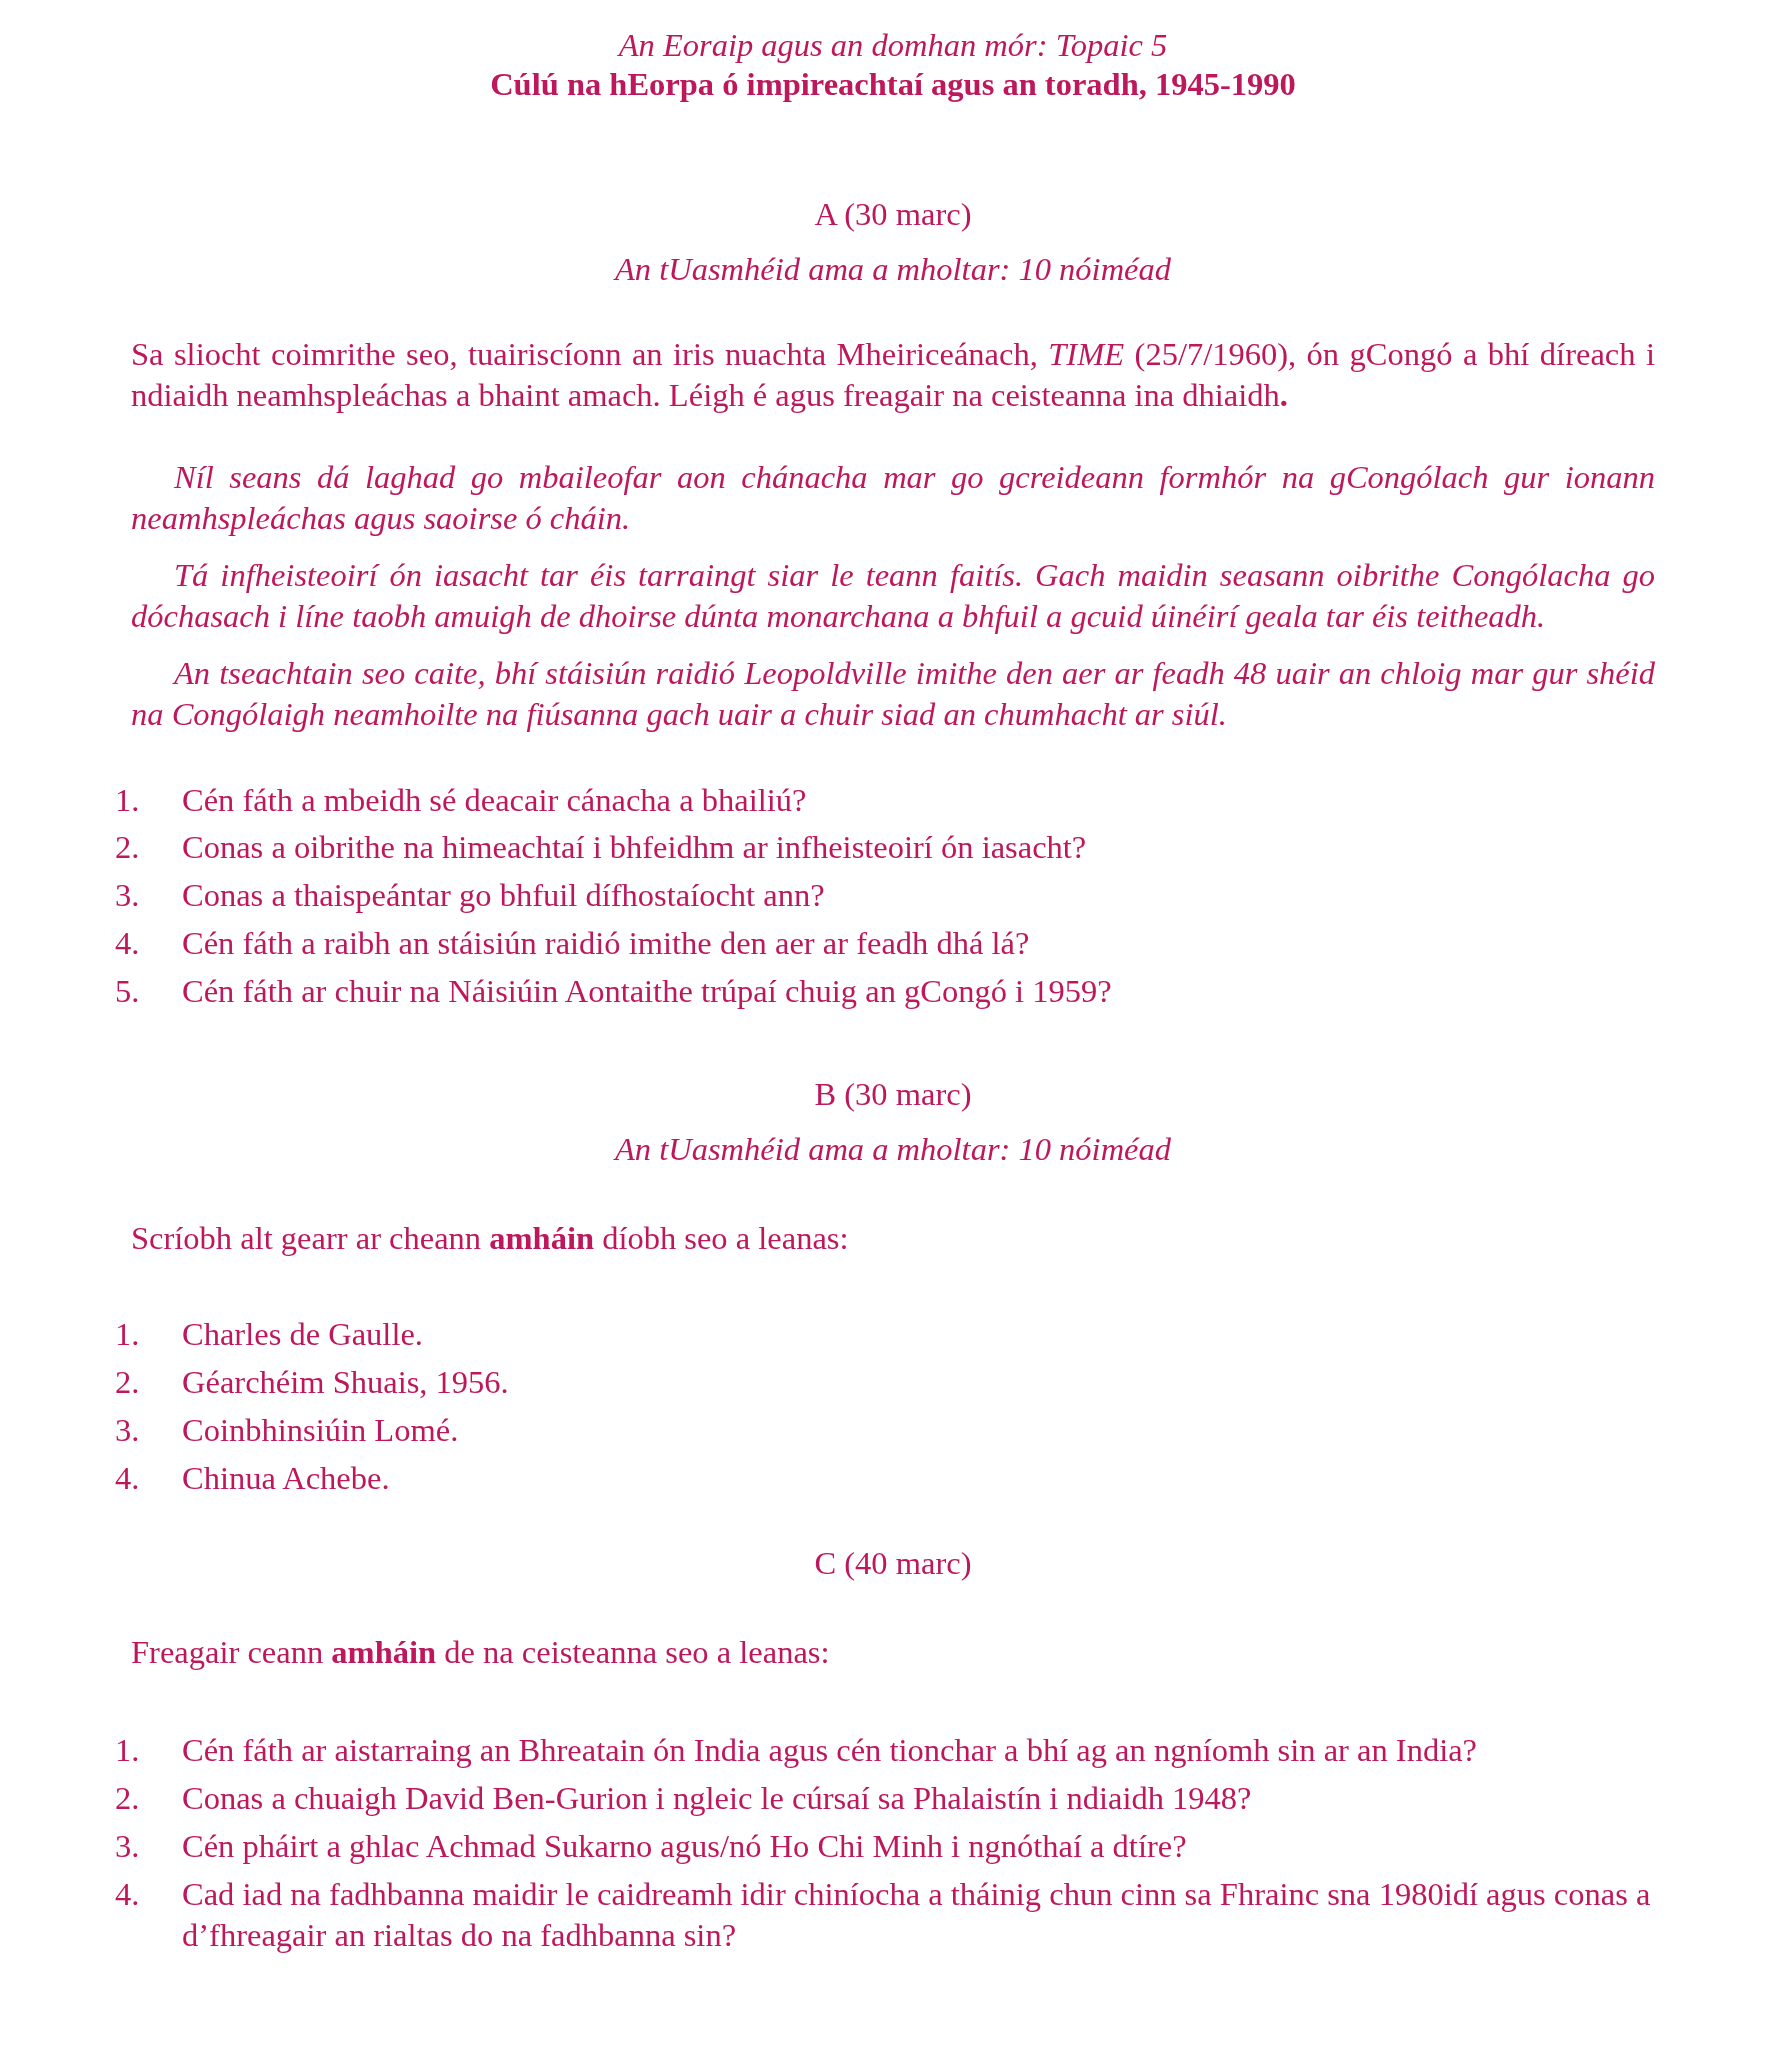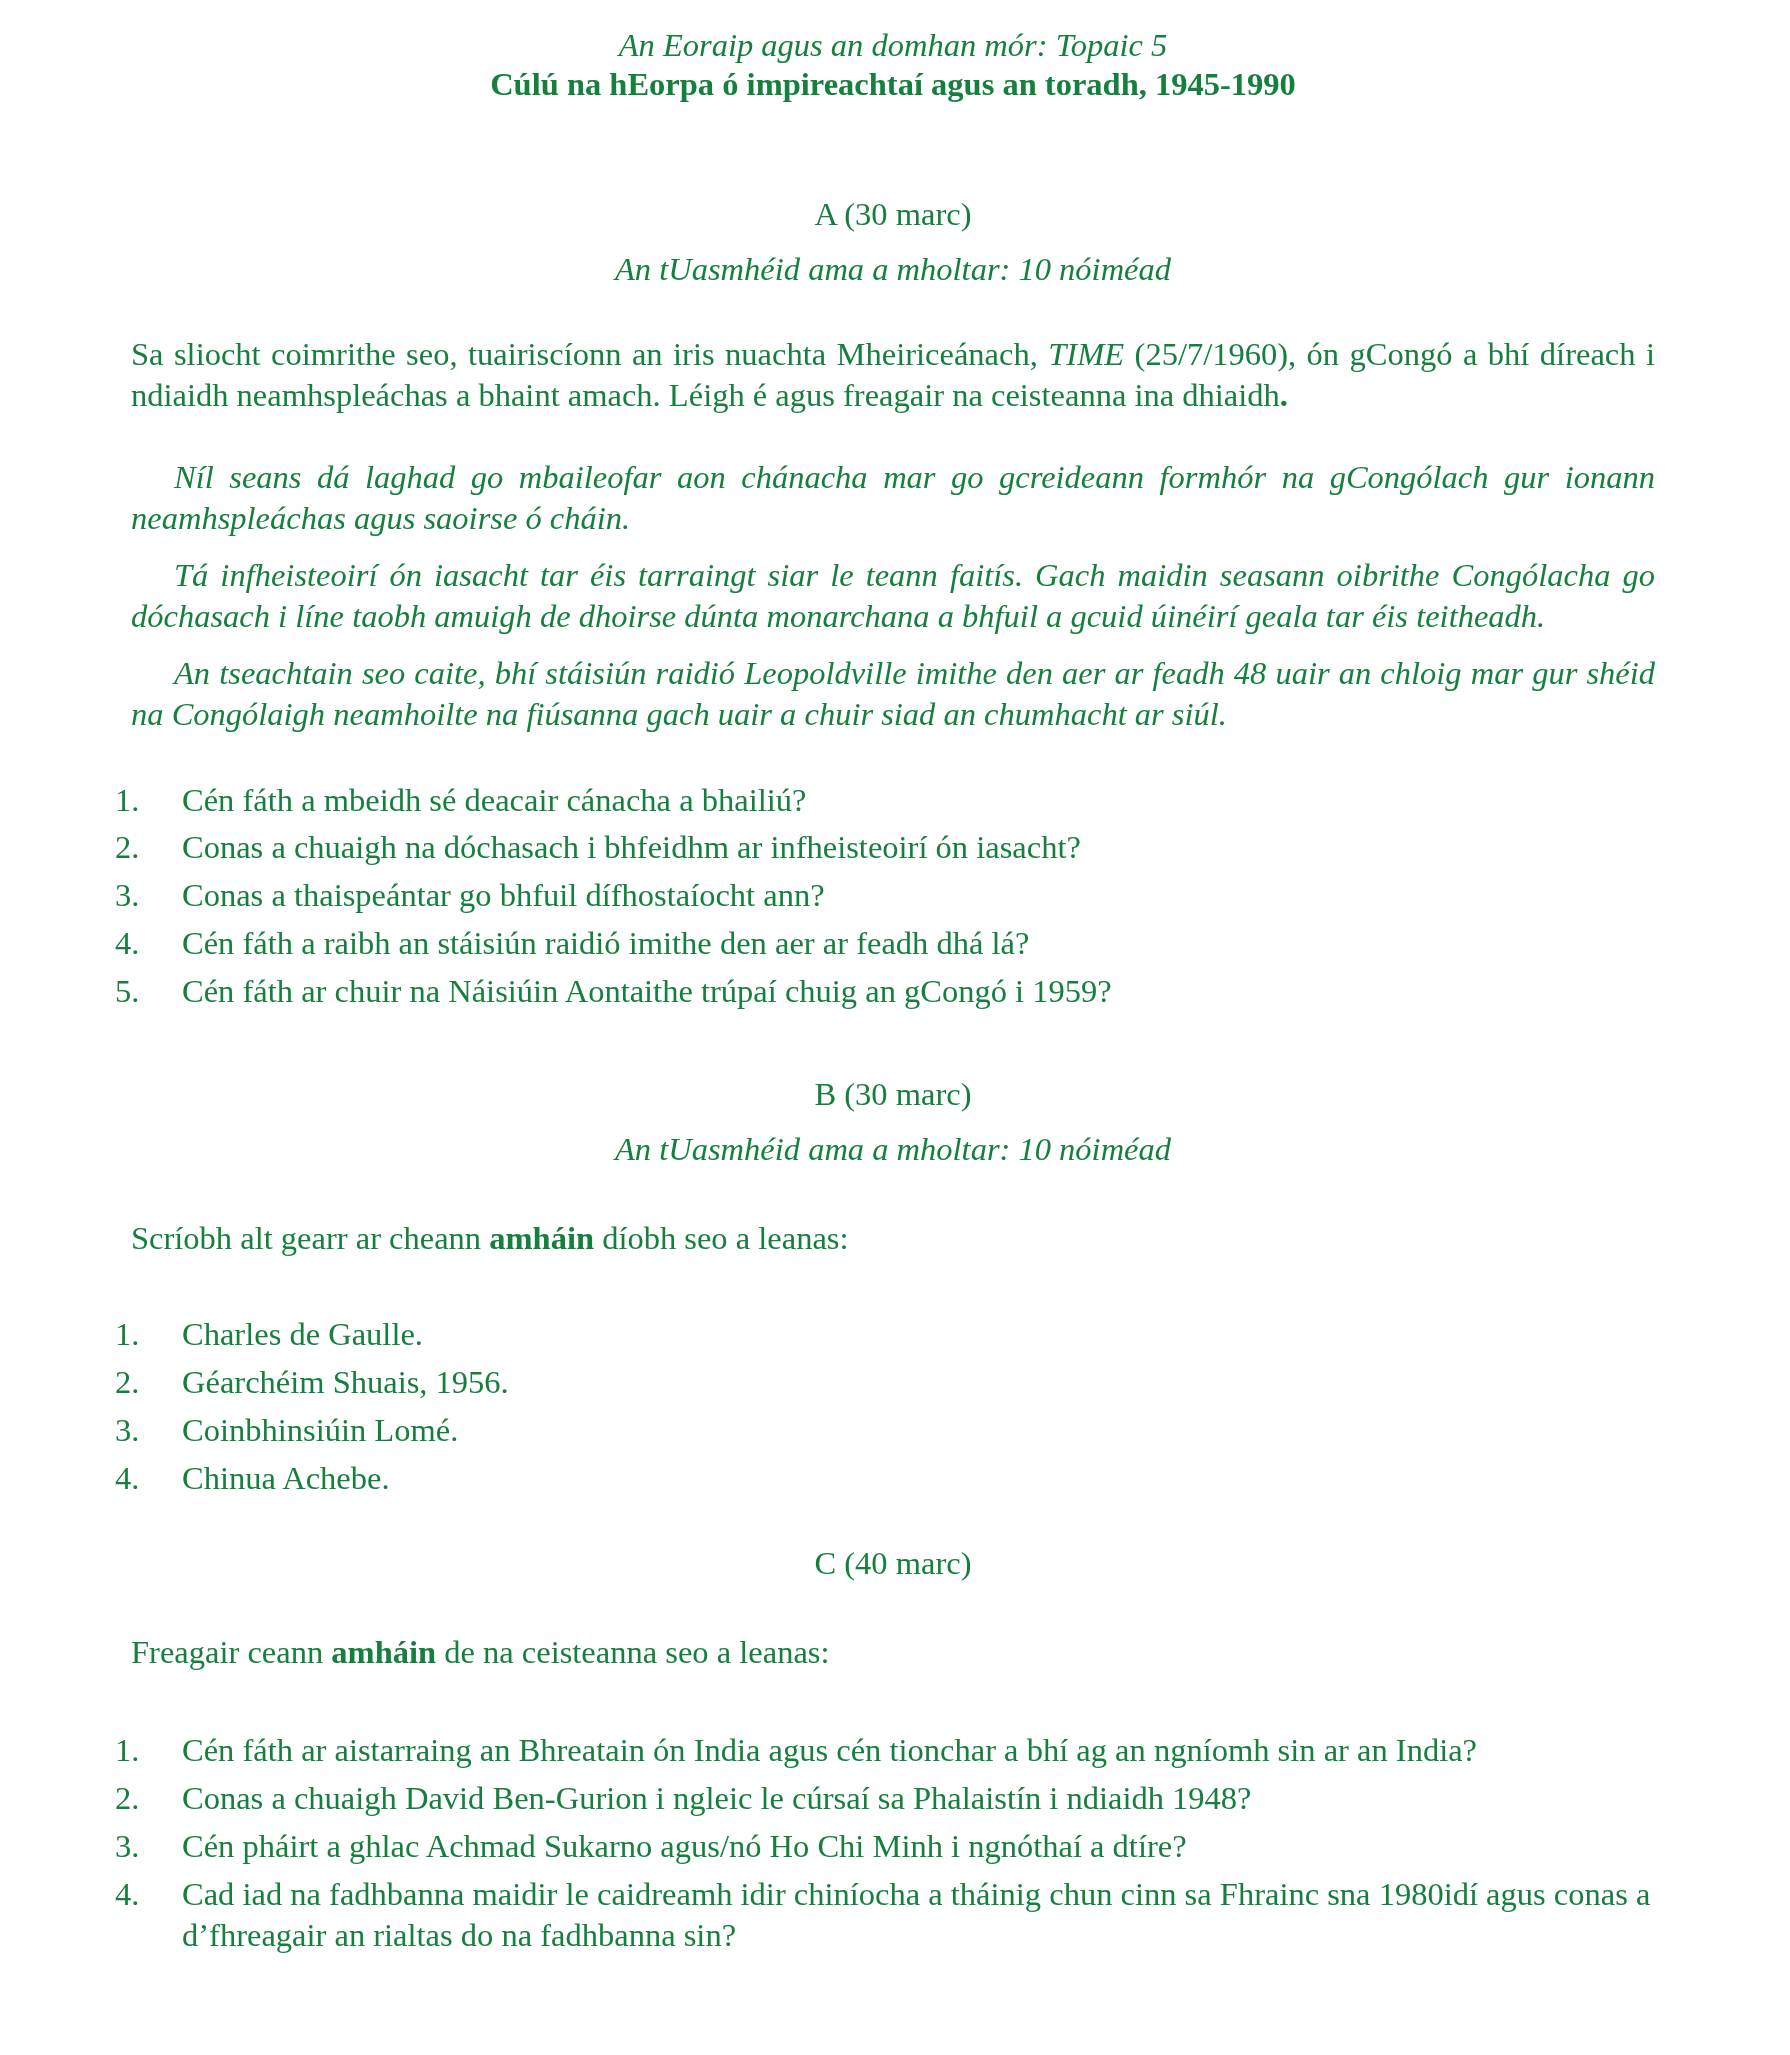--- a/index.html
+++ b/index.html
@@ -6,21 +6,21 @@
     margin: 0;
     padding: 0;
     background: #ffffff;
   }
   .page {
     position: relative;
     width: 1787px;
     height: 2056px;
     box-sizing: border-box;
     background: #ffffff;
-    color: #15803d;
+    color: #be185d;
     font-family: "Liberation Serif", serif;
     font-size: 32.5px;
     line-height: 41px;
     padding: 25.6px 116px 0 115px;
     overflow: hidden;
   }
   .center { text-align: center; }
   .it { font-style: italic; }
   .b { font-weight: bold; }
 
@@ -88,21 +88,21 @@
     <p>An tseachtain seo caite, bhí stáisiún raidió Leopoldville imithe den aer ar feadh 48 uair an chloig mar gur shéid na Congólaigh neamhoilte na fiúsanna gach uair a chuir siad an chumhacht ar siúl.</p>
   </div>
 
   <div class="qlist">
     <div class="qrow">
       <span class="qnum">1.</span>
       <span class="qtext">Cén fáth a mbeidh sé deacair cánacha a bhailiú?</span>
     </div>
     <div class="qrow">
       <span class="qnum">2.</span>
-      <span class="qtext">Conas a chuaigh na dóchasach i bhfeidhm ar infheisteoirí ón iasacht?</span>
+      <span class="qtext">Conas a oibrithe na himeachtaí i bhfeidhm ar infheisteoirí ón iasacht?</span>
     </div>
     <div class="qrow">
       <span class="qnum">3.</span>
       <span class="qtext">Conas a thaispeántar go bhfuil dífhostaíocht ann?</span>
     </div>
     <div class="qrow">
       <span class="qnum">4.</span>
       <span class="qtext">Cén fáth a raibh an stáisiún raidió imithe den aer ar feadh dhá lá?</span>
     </div>
     <div class="qrow">

